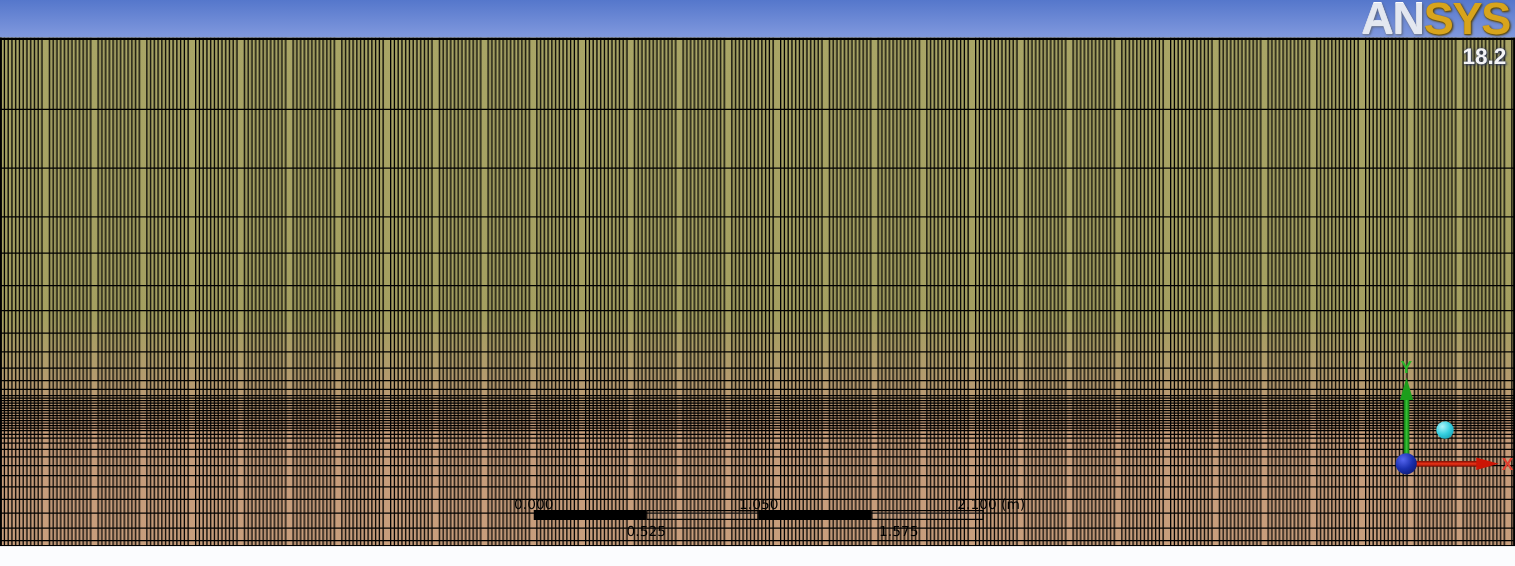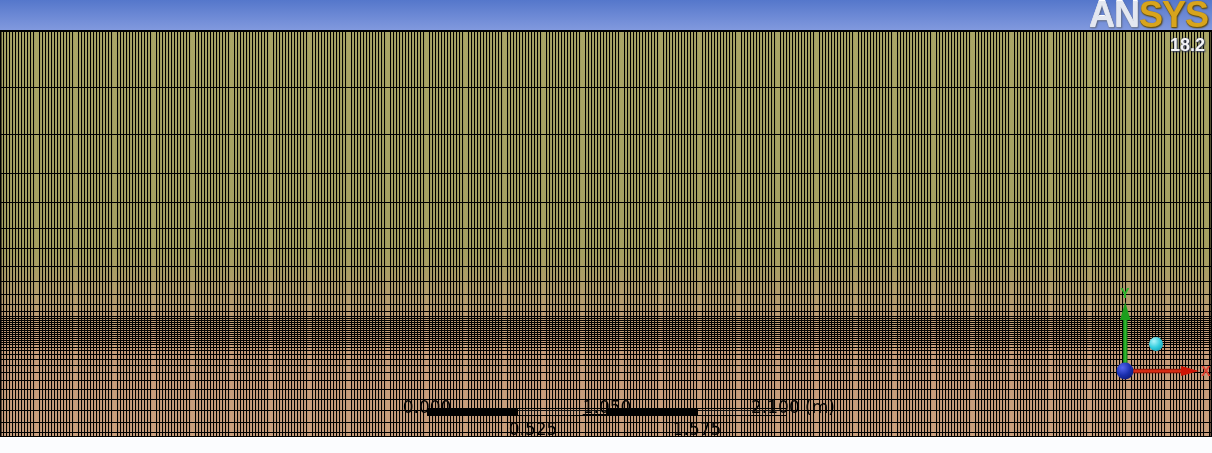--- a/index.html
+++ b/index.html
@@ -18,21 +18,21 @@
   .bottom-strip{position:absolute;left:0;top:437px;width:1212px;height:16px;background:#fbfcfe;}
   
   .logo{position:absolute;top:-2px;right:4px;text-align:right;line-height:34px;
     font-weight:bold;font-size:36px;letter-spacing:-1px;user-select:none;}
   .logo .an{color:#e3e7f0;text-shadow:0 1px 1px #7783a0,0 -1px 0 #ffffff,1px 1px 2px #56607a;}
   .logo .sys{color:#d8a41c;text-shadow:0 1px 1px #6b5410,1px 1px 2px #4d3c08;}
   .logo .ver{font-size:18px;letter-spacing:0;color:#f4f4f6;line-height:18px;
     padding-right:3px;margin-top:4px;text-shadow:1px 1px 2px #333b55,0 0 2px #3c4566;}
   
   .ruler{position:absolute;left:0;top:0;width:1212px;height:453px;pointer-events:none;
-    font-size:17px;color:#000;}
+    font-size:11px;color:#000;}
   .ruler .seg{position:absolute;top:408px;height:8px;}
   .ruler .seg.black{background:#000;}
   .ruler .seg.light{background:rgba(255,255,255,0.06);border:1px solid #000;}
   .ruler .lbl{position:absolute;white-space:nowrap;transform:translateX(-50%);
     font-family:"DejaVu Sans","Liberation Sans",sans-serif;}
   .ruler .lbl.top{top:397px;}
   .ruler .lbl.bot{top:419px;}
   
   .triad{position:absolute;left:1108px;top:283px;width:104px;height:106px;}
   .triad text{font-family:"Liberation Sans",sans-serif;font-size:14px;font-weight:bold;}
@@ -124,22 +124,22 @@
   </div>
 
   <div class="ruler">
     <div class="seg black" style="left:427px;width:90px;"></div>
     <div class="seg light" style="left:517px;width:90px;"></div>
     <div class="seg black" style="left:607px;width:90px;"></div>
     <div class="seg light" style="left:697px;width:90px;"></div>
     <span class="lbl top" style="left:427px;">0.000</span>
     <span class="lbl top" style="left:607px;text-decoration:underline;">1.050</span>
     <span class="lbl top" style="left:793px;">2.100 (m)</span>
-    <span class="lbl bot" style="left:517px;margin-left:16px;">0.525</span>
-    <span class="lbl bot" style="left:697px;">1.575</span>
+    <span class="lbl bot" style="left:517px;">0.525</span>
+    <span class="lbl bot" style="left:697px;padding-left:44px;">1.575</span>
   </div>
 
   <svg class="triad" viewBox="0 0 104 106">
     <defs>
       <radialGradient id="ballBlue" cx="0.35" cy="0.3" r="0.9">
         <stop offset="0" stop-color="#5566f0"></stop>
           <stop offset="0.5" stop-color="#1a2fae"></stop>
           <stop offset="1" stop-color="#0a1260"></stop>
       </radialGradient>
       <radialGradient id="ballCyan" cx="0.35" cy="0.3" r="0.9">

